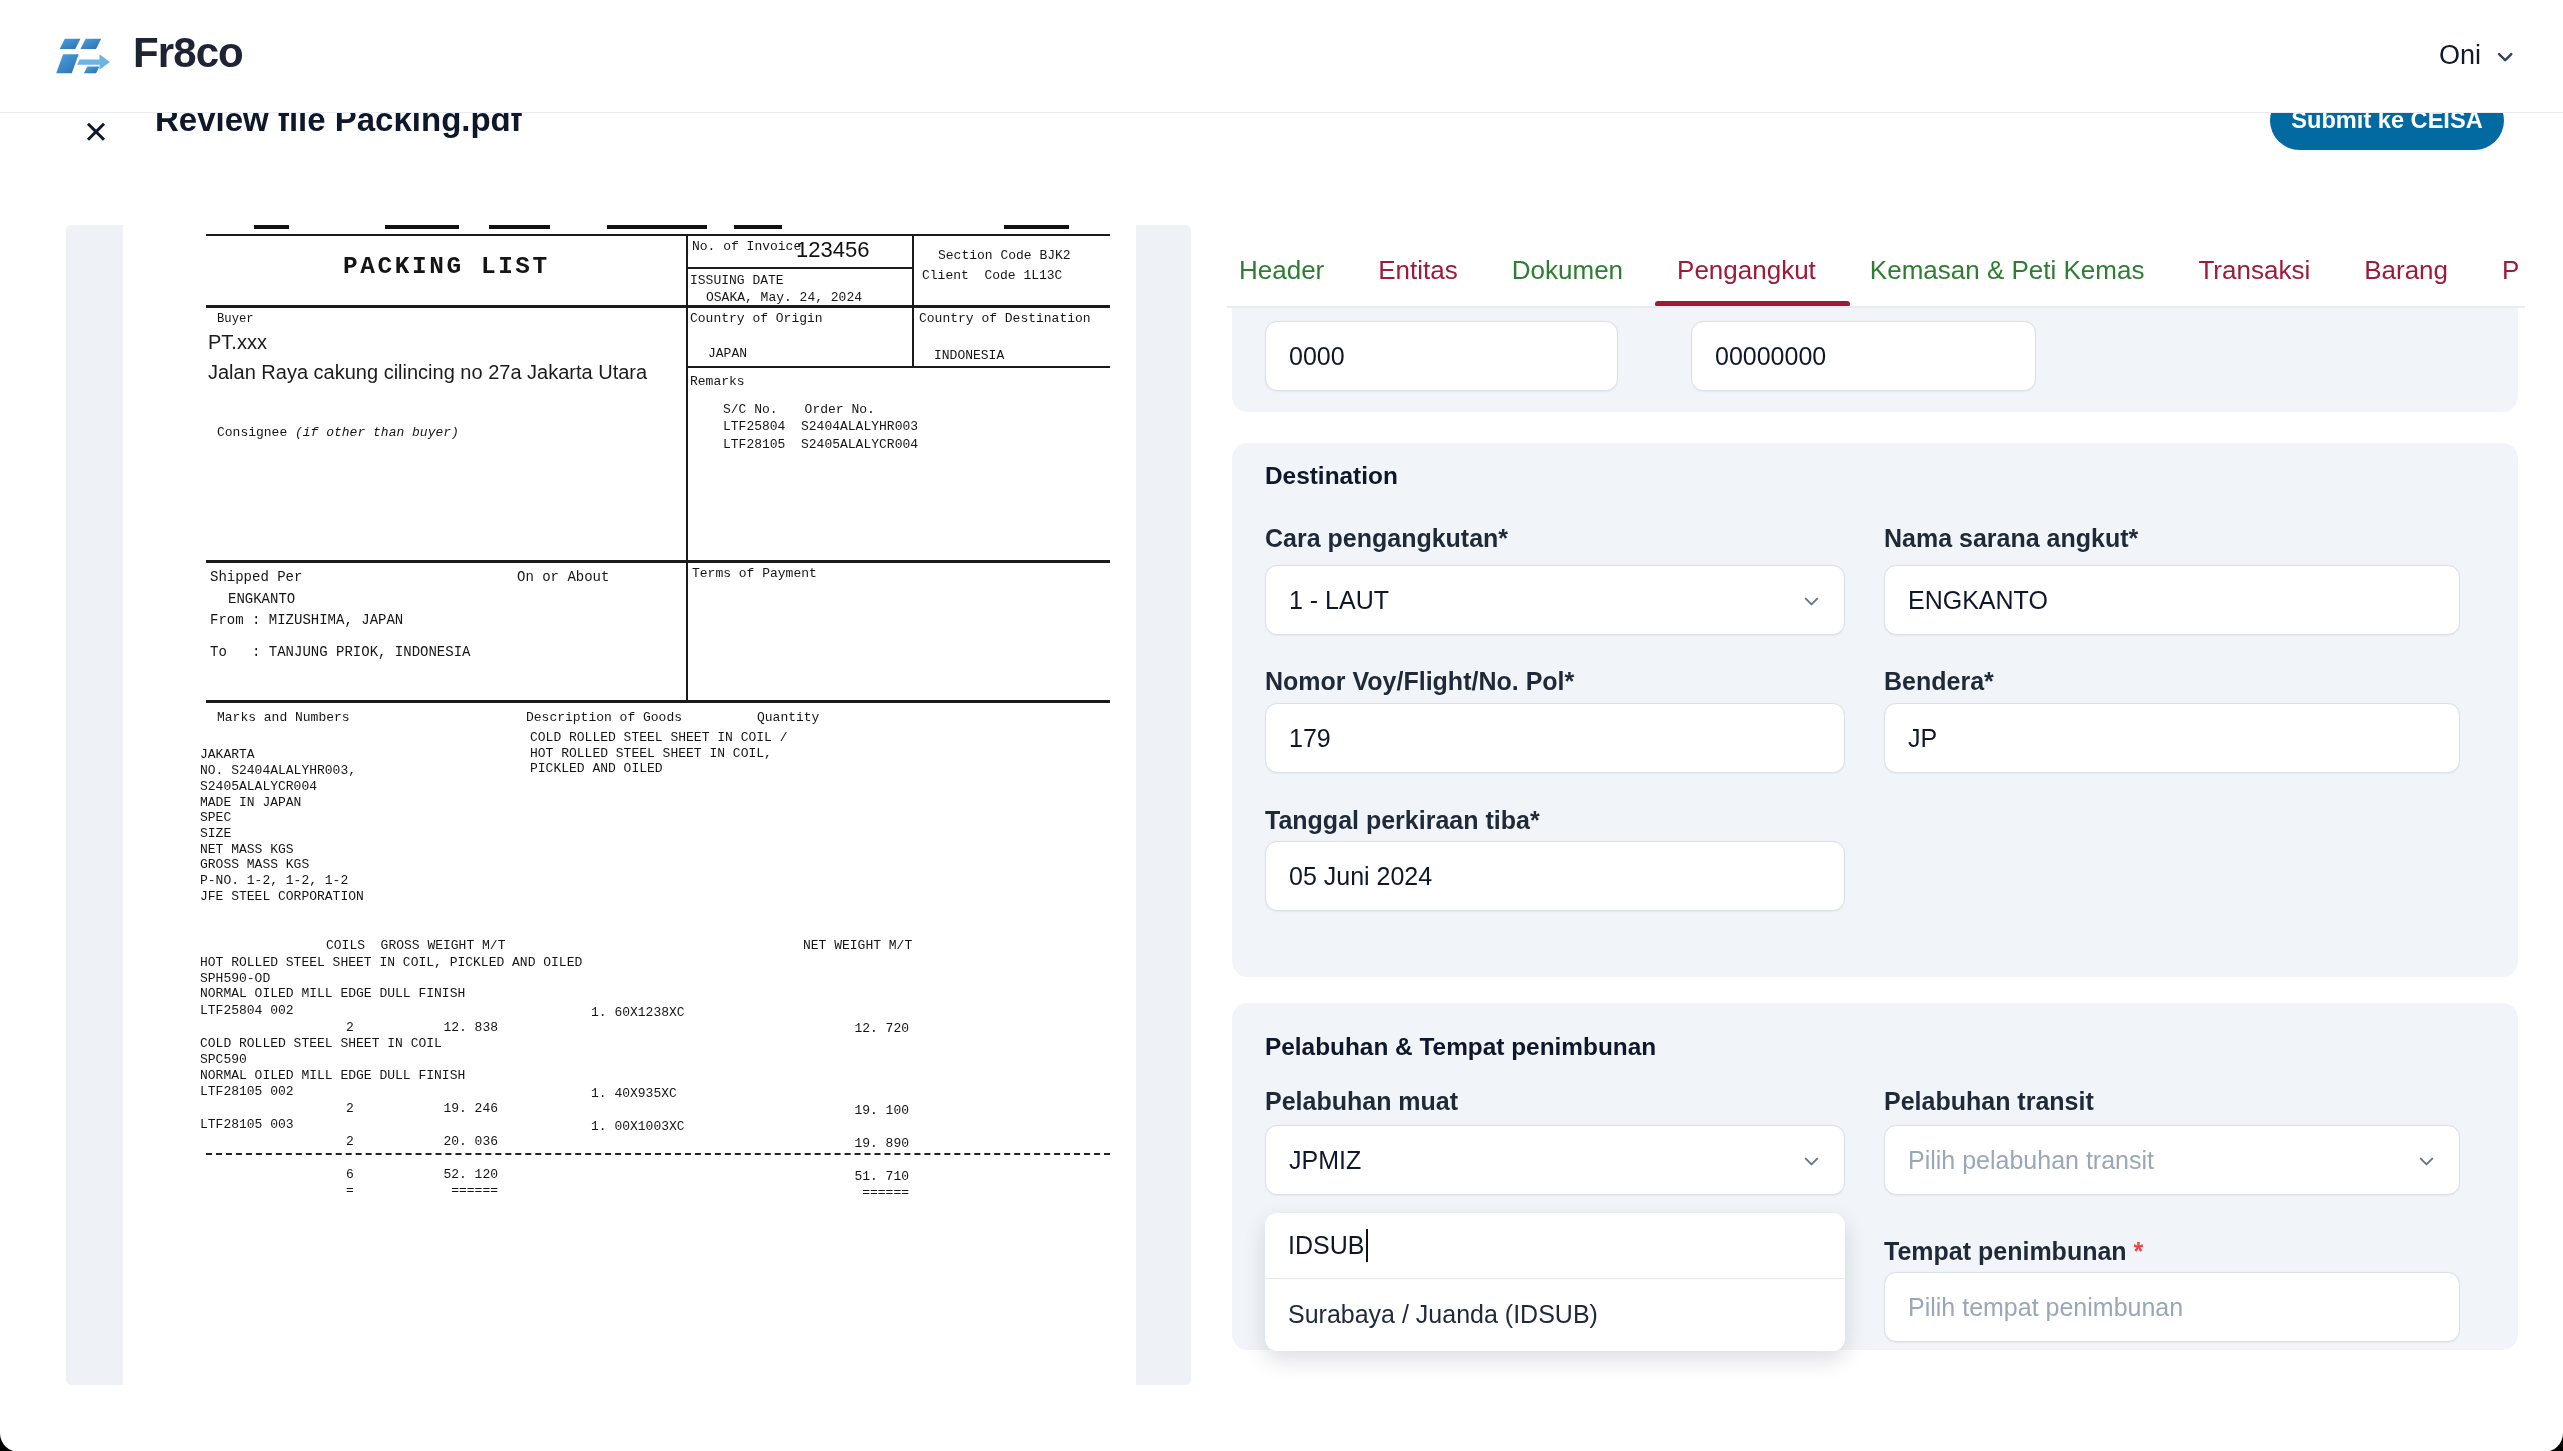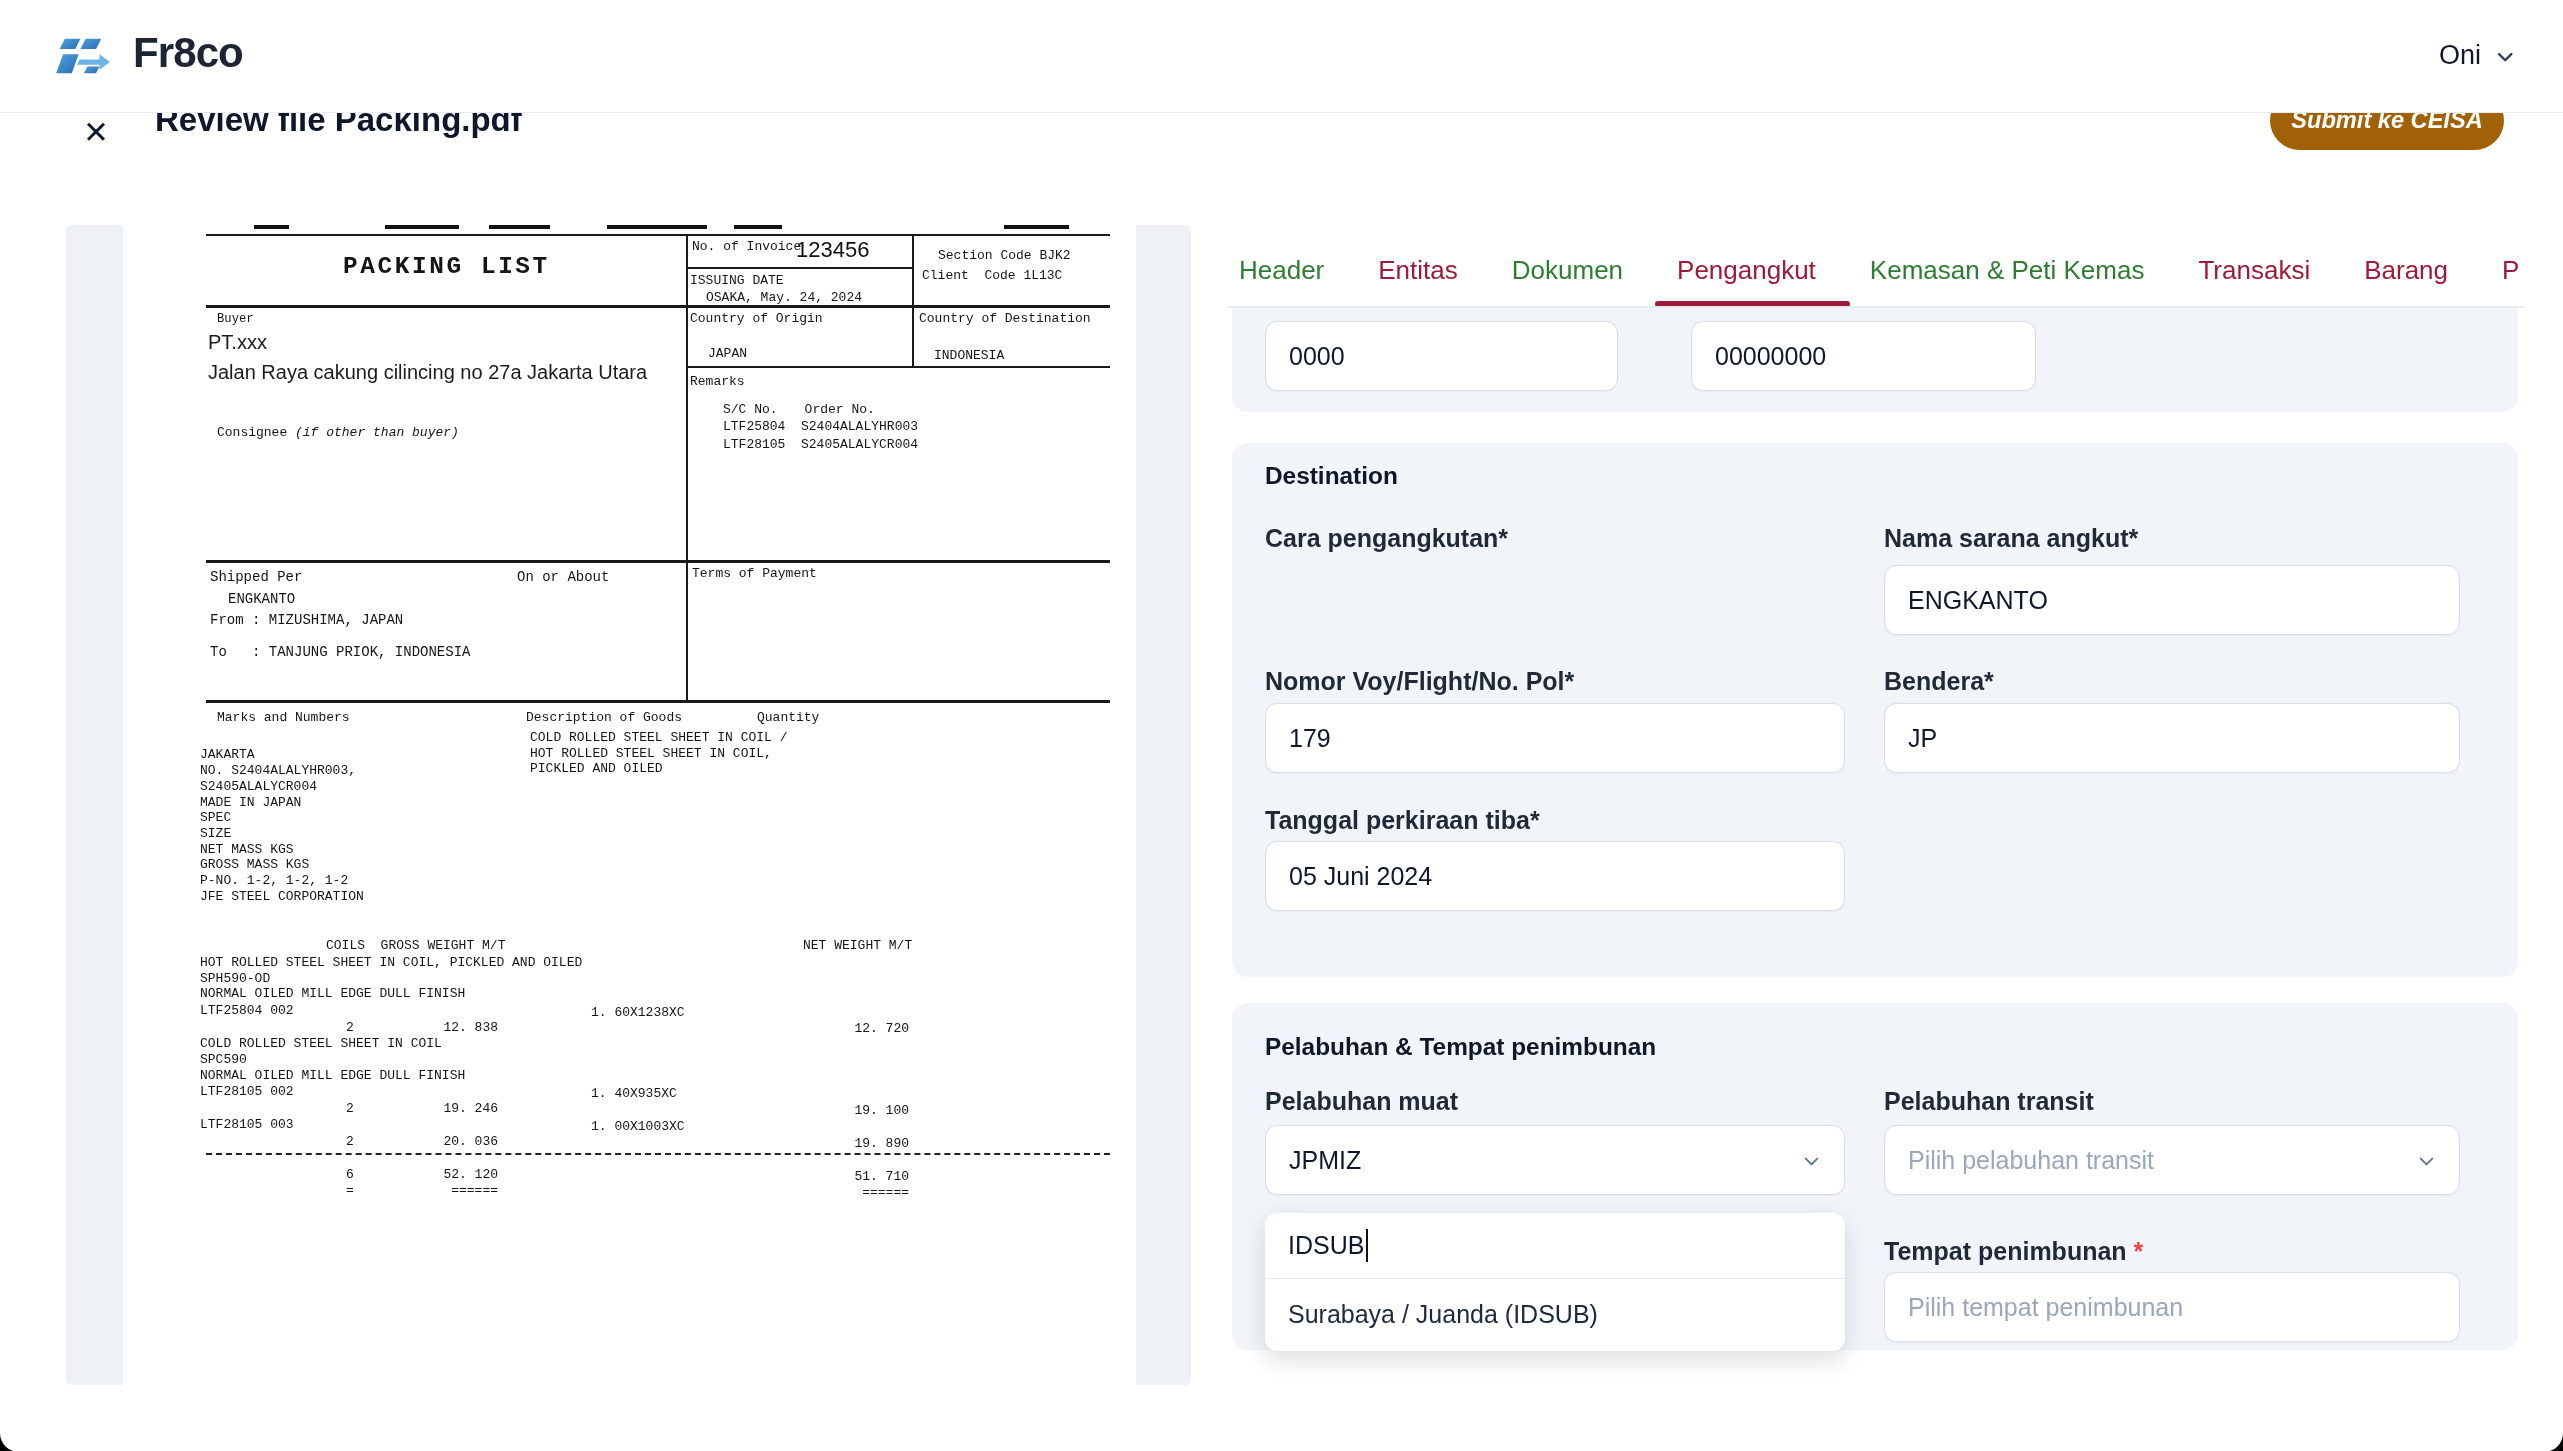--- a/index.html
+++ b/index.html
@@ -12,22 +12,22 @@
   .logo-icon{position:absolute;left:54px;top:30px;}
   .logo-text{position:absolute;left:133px;top:29px;font-size:42px;font-weight:700;color:#1e2433;letter-spacing:-0.9px;}
   .user-name{position:absolute;left:2439px;top:40px;font-size:27px;color:#111827;}
   .user-chevron{position:absolute;left:2493px;top:45px;}
 
   
   .close-btn{position:absolute;left:75px;top:112px;width:42px;height:42px;font-size:31px;line-height:42px;
              text-align:center;color:#0f172a;font-weight:400;cursor:pointer;z-index:6;}
   .page-title{position:absolute;left:155px;top:101px;font-size:33px;font-weight:700;color:#0f172a;z-index:6;}
   .submit-btn{position:absolute;left:2270px;top:91px;width:234px;height:59px;border-radius:30px;
-              background:#a16207;color:#fff;font-size:23.6px;font-weight:700;display:flex;
-              align-items:center;justify-content:center;z-index:5;font-style:italic;}
+              background:#0369a1;color:#fff;font-size:23.6px;font-weight:700;display:flex;
+              align-items:center;justify-content:center;z-index:5;}
 
   
   .tabs{position:absolute;left:1239px;top:255px;display:flex;gap:54px;font-size:26px;font-weight:500;
         white-space:nowrap;z-index:4;}
   .tab{cursor:pointer;}
   .tab-underline{position:absolute;left:1655px;top:301px;width:195px;height:6.1px;background:#9e1a39;border-radius:3.5px;}
   .tabs-divider{position:absolute;left:1227px;top:306px;width:1298px;height:1.7px;background:#e8ecf2;}
 
   
   .card{position:absolute;left:1232px;width:1286px;background:#f1f5f9;border-radius:15.7px;}
@@ -216,20 +216,28 @@
     </div>
   <div class="vbox" style="left:1691px;top:321px;width:345px;">
       <span>00000000</span>
     </div>
 
   <div class="card card2"></div>
   <div class="card-title" style="left:1265px;top:462px;">Destination</div>
 
   <div class="flabel" style="left:1265px;top:524px;">Cara pengangkutan*</div>
   <div class="flabel" style="left:1884px;top:524px;">Nama sarana angkut*</div>
+  <div class="vbox" style="left:1265px;top:565px;width:580px;">
+    <span>1 - LAUT</span>
+    <span class="sel-chevron">
+      <svg width="23" height="23" viewBox="0 0 24 24" fill="none" stroke="#64748b" stroke-width="2" stroke-linecap="round" stroke-linejoin="round">
+          <polyline points="6,9 12,15 18,9"></polyline>
+        </svg>
+    </span>
+  </div>
   <div class="vbox" style="left:1884px;top:565px;width:576px;">
       <span>ENGKANTO</span>
     </div>
 
   <div class="flabel" style="left:1265px;top:667px;">Nomor Voy/Flight/No. Pol*</div>
   <div class="flabel" style="left:1884px;top:667px;">Bendera*</div>
   <div class="vbox" style="left:1265px;top:703px;width:580px;">
       <span>179</span>
     </div>
   <div class="vbox" style="left:1884px;top:703px;width:576px;">

